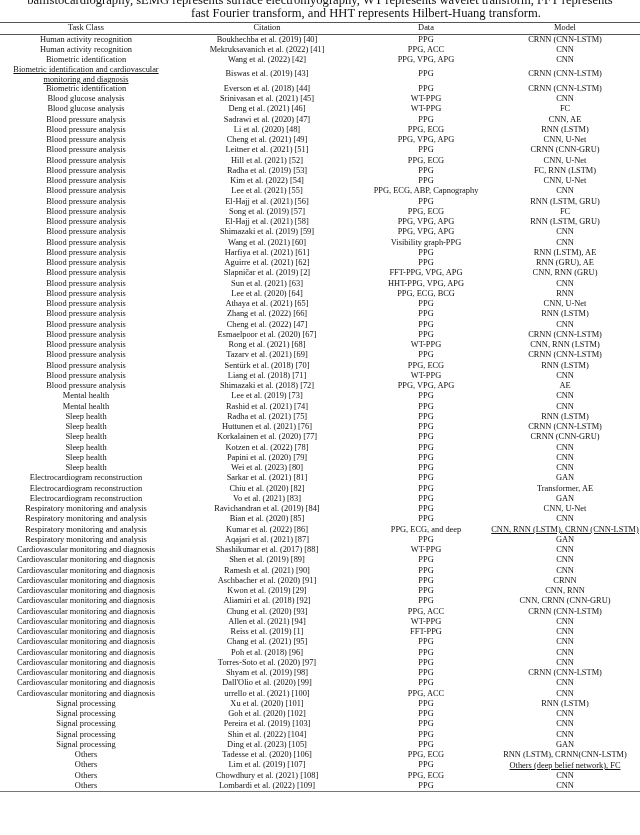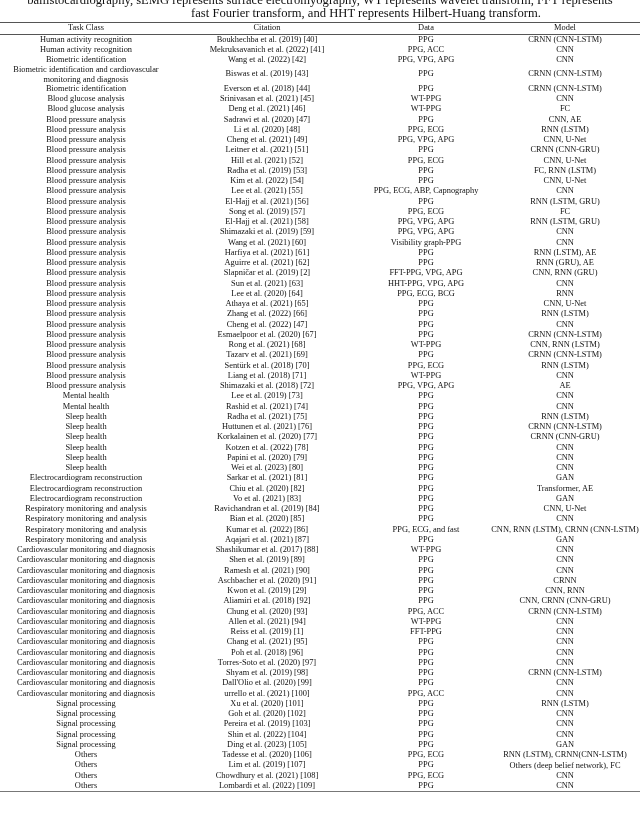--- a/index.html
+++ b/index.html
@@ -15,21 +15,21 @@
     .caption.l2 { top: 6px; margin-left: 46px; }
     .tbl-wrap { position: absolute; left: 0; top: 22px; width: 576px; }
     table {
       width: 640px; border-collapse: collapse; table-layout: fixed;
       font-size: 8.4px; line-height: 10.2px;
     }
     thead tr { border-top: 1.3px solid #555; border-bottom: 0.8px solid #555; }
     tbody tr:last-child { border-bottom: 1.6px solid #777; }
     th { font-weight: normal; padding: 0; height: 10.5px; }
     td { padding: 0; text-align: center; vertical-align: middle; height: 10.25px; white-space: nowrap; }
-    td.wrap { white-space: normal; line-height: 9.3px; }
+    td.wrap { white-space: normal; line-height: 9.3px; text-decoration: underline; }
     col.c1 { width: 172px; }
     col.c2 { width: 190px; }
     col.c3 { width: 128px; }
     col.c4 { width: 150px; }
   </style>
 </head>
 <body>
 
 <div class="caption l1">ballistocardiography, sEMG represents surface electromyography, WT represents wavelet transform, FFT represents</div>
 <div class="caption l2">fast Fourier transform, and HHT represents Hilbert-Huang transform.</div>
@@ -329,21 +329,21 @@
         </tr>
         <tr>
           <td>Respiratory monitoring and analysis</td>
           <td>Bian et al. (2020) [85]</td>
           <td>PPG</td>
           <td>CNN</td>
         </tr>
         <tr>
           <td>Respiratory monitoring and analysis</td>
           <td>Kumar et al. (2022) [86]</td>
-          <td>PPG, ECG, and fast</td>
+          <td>PPG, ECG, and deep</td>
           <td class="wrap">CNN, RNN (LSTM), CRNN (CNN-LSTM)</td>
         </tr>
         <tr>
           <td>Respiratory monitoring and analysis</td>
           <td>Aqajari et al. (2021) [87]</td>
           <td>PPG</td>
           <td>GAN</td>
         </tr>
         <tr>
           <td>Cardiovascular monitoring and diagnosis</td>

